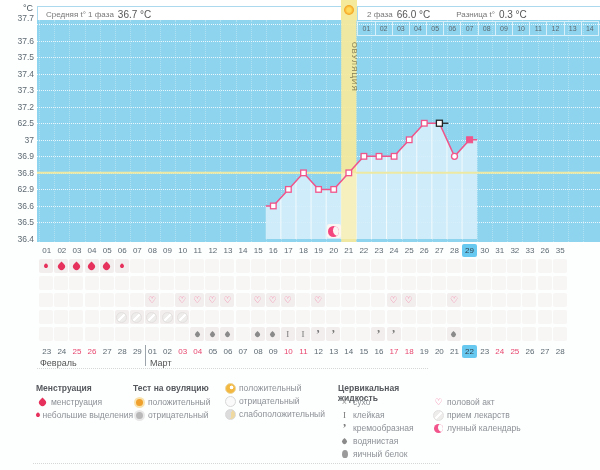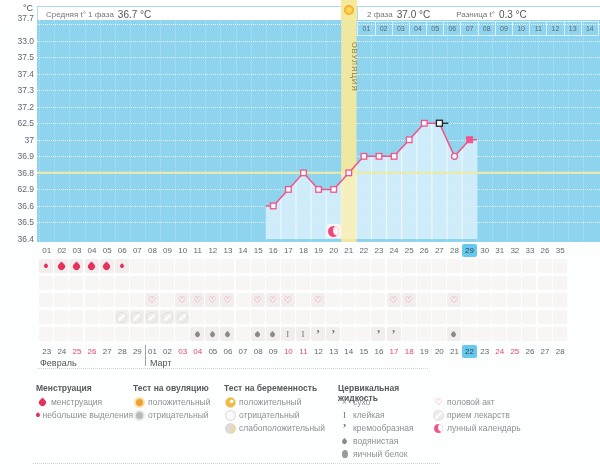--- a/index.html
+++ b/index.html
@@ -89,30 +89,30 @@
   <div class="topbar">
     <div class="hdr-box box-left">
       <span>Средняя t° 1 фаза</span>
       <span class="hv">36.7 °C</span>
     </div>
     <div class="ovu-top">
       <span class="icon icon-sun"></span>
     </div>
     <div class="hdr-box box-right">
       <span>2 фаза</span>
-      <span class="hv">37.0 °C</span>
+      <span class="hv">66.0 °C</span>
       <span class="gap">Разница t°</span>
       <span class="hv">0.3 °C</span>
     </div>
   </div>
 
   <div class="unit-label">°C</div>
   <div id="yaxis">
       <div class="yaxis-label" style="left: 0px; top: 13px;">37.7</div>
-      <div class="yaxis-label" style="left: 0px; top: 35.54px;">33.0</div>
+      <div class="yaxis-label" style="left: 0px; top: 35.54px;">37.6</div>
       <div class="yaxis-label" style="left: 0px; top: 52.08px;">37.5</div>
       <div class="yaxis-label" style="left: 0px; top: 68.62px;">37.4</div>
       <div class="yaxis-label" style="left: 0px; top: 85.16px;">37.3</div>
       <div class="yaxis-label" style="left: 0px; top: 101.7px;">37.2</div>
       <div class="yaxis-label" style="left: 0px; top: 118.24px;">62.5</div>
       <div class="yaxis-label" style="left: 0px; top: 134.78px;">37</div>
       <div class="yaxis-label" style="left: 0px; top: 151.32px;">36.9</div>
       <div class="yaxis-label" style="left: 0px; top: 167.86px;">36.8</div>
       <div class="yaxis-label" style="left: 0px; top: 184.4px;">62.9</div>
       <div class="yaxis-label" style="left: 0px; top: 200.94px;">36.6</div>
@@ -582,21 +582,20 @@
           <div class="ltext">положительный</div>
         </div>
         <div class="litem">
           <div class="licon">
             <span class="icon icon-ovu-neg"></span>
           </div>
           <div class="ltext">отрицательный</div>
         </div>
       </div>
       <div class="col">
-        <div class="ltitle">Тест на беременность</div>
         <div class="litem">
           <div class="licon">
             <span class="icon icon-preg-pos"></span>
           </div>
           <div class="ltext">положительный</div>
         </div>
         <div class="litem">
           <div class="licon">
             <span class="icon icon-preg-neg"></span>
           </div>

